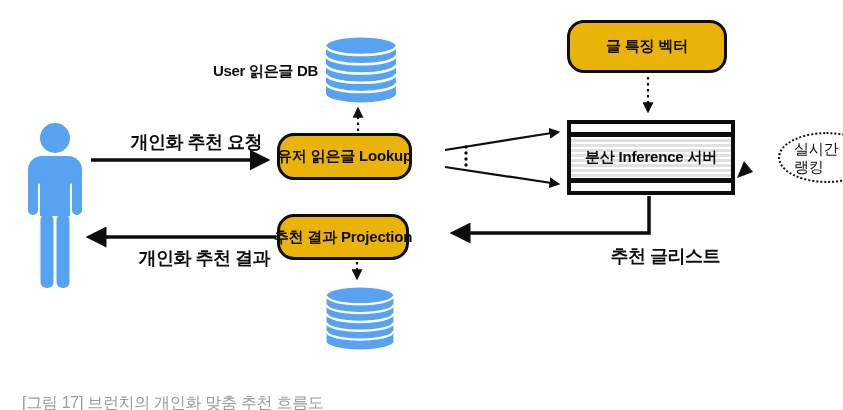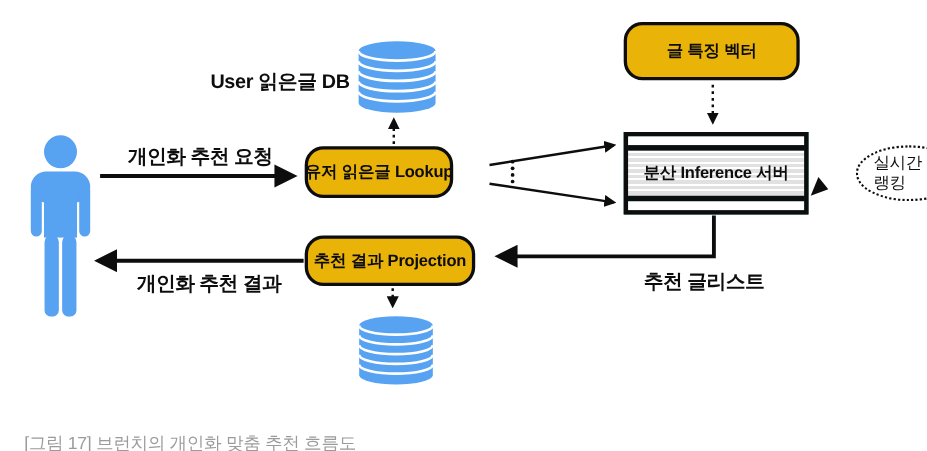--- a/index.html
+++ b/index.html
@@ -17,21 +17,21 @@
   .sep{stroke:#fff;stroke-width:2.4px;fill:none;}
 
   .node{
     position:absolute;z-index:2;background:#eab308;box-sizing:border-box;
     border:3.5px solid var(--line-black,#0d0d0d);border-radius:17px;
     display:flex;align-items:center;justify-content:center;
     font-size:15px;font-weight:600;letter-spacing:-0.2px;white-space:nowrap;
   }
   #lookup-box{left:277px;top:133px;width:135px;height:47px;}
   #feature-box{left:567px;top:20px;width:160px;height:53px;}
-  #projection-box{left:277px;top:214px;width:155px;height:46px;text-align:right;}
+  #projection-box{left:277px;top:214px;width:132px;height:46px;text-align:right;}
 
   #server-box{
     position:absolute;z-index:2;left:567px;top:120px;width:168px;height:75px;
     box-sizing:border-box;border:4px solid var(--line-black,#0d0d0d);background:#0f766e;
     display:flex;flex-direction:column;
   }
   .srv-gap{height:8px;background:#fff;}
   .srv-bar{height:5px;background:var(--line-black,#0d0d0d);}
   .srv-mid{
     flex:1;display:flex;align-items:center;justify-content:center;
@@ -41,28 +41,28 @@
 
   #ranking-ellipse{
     position:absolute;z-index:2;left:778px;top:132px;width:97px;height:51px;
     box-sizing:border-box;border:2px dotted var(--line-black,#0d0d0d);border-radius:50%;
     display:flex;flex-direction:column;justify-content:center;
     padding-left:14px;font-size:15px;font-weight:500;line-height:1.15;letter-spacing:-0.3px;
   }
 
   .edge-label{
     position:absolute;z-index:2;font-size:18px;font-weight:700;letter-spacing:-0.5px;
-    text-align:center;white-space:nowrap;
+    text-align:right;white-space:nowrap;
   }
   #request-label{left:102px;top:130px;width:160px;}
   #result-label{left:110px;top:246px;width:160px;}
   #reclist-label{left:560px;top:244px;width:160px;}
 
   .db-label{
-    position:absolute;z-index:2;font-size:18px;font-weight:700;letter-spacing:-0.3px;
+    position:absolute;z-index:2;font-size:15px;font-weight:700;letter-spacing:-0.3px;
     text-align:right;white-space:nowrap;
   }
   #user-db-label{left:190px;top:62px;width:128px;}
   #meta-db-label{left:190px;top:311px;width:128px;}
 
   .svg-abs{position:absolute;z-index:2;}
   #person-svg{left:25px;top:122px;}
   #user-db-svg{left:325px;top:37px;}
   #meta-db-svg{left:325px;top:287px;}
 

